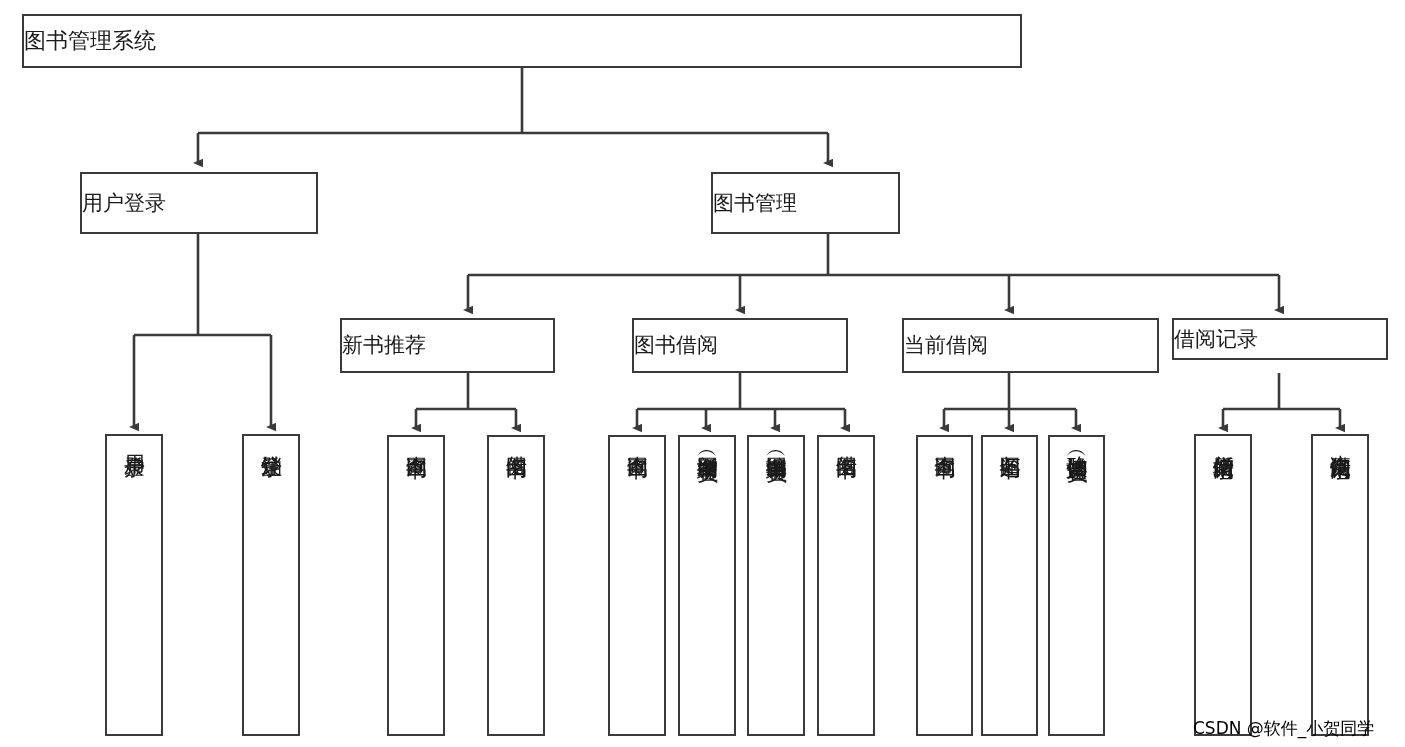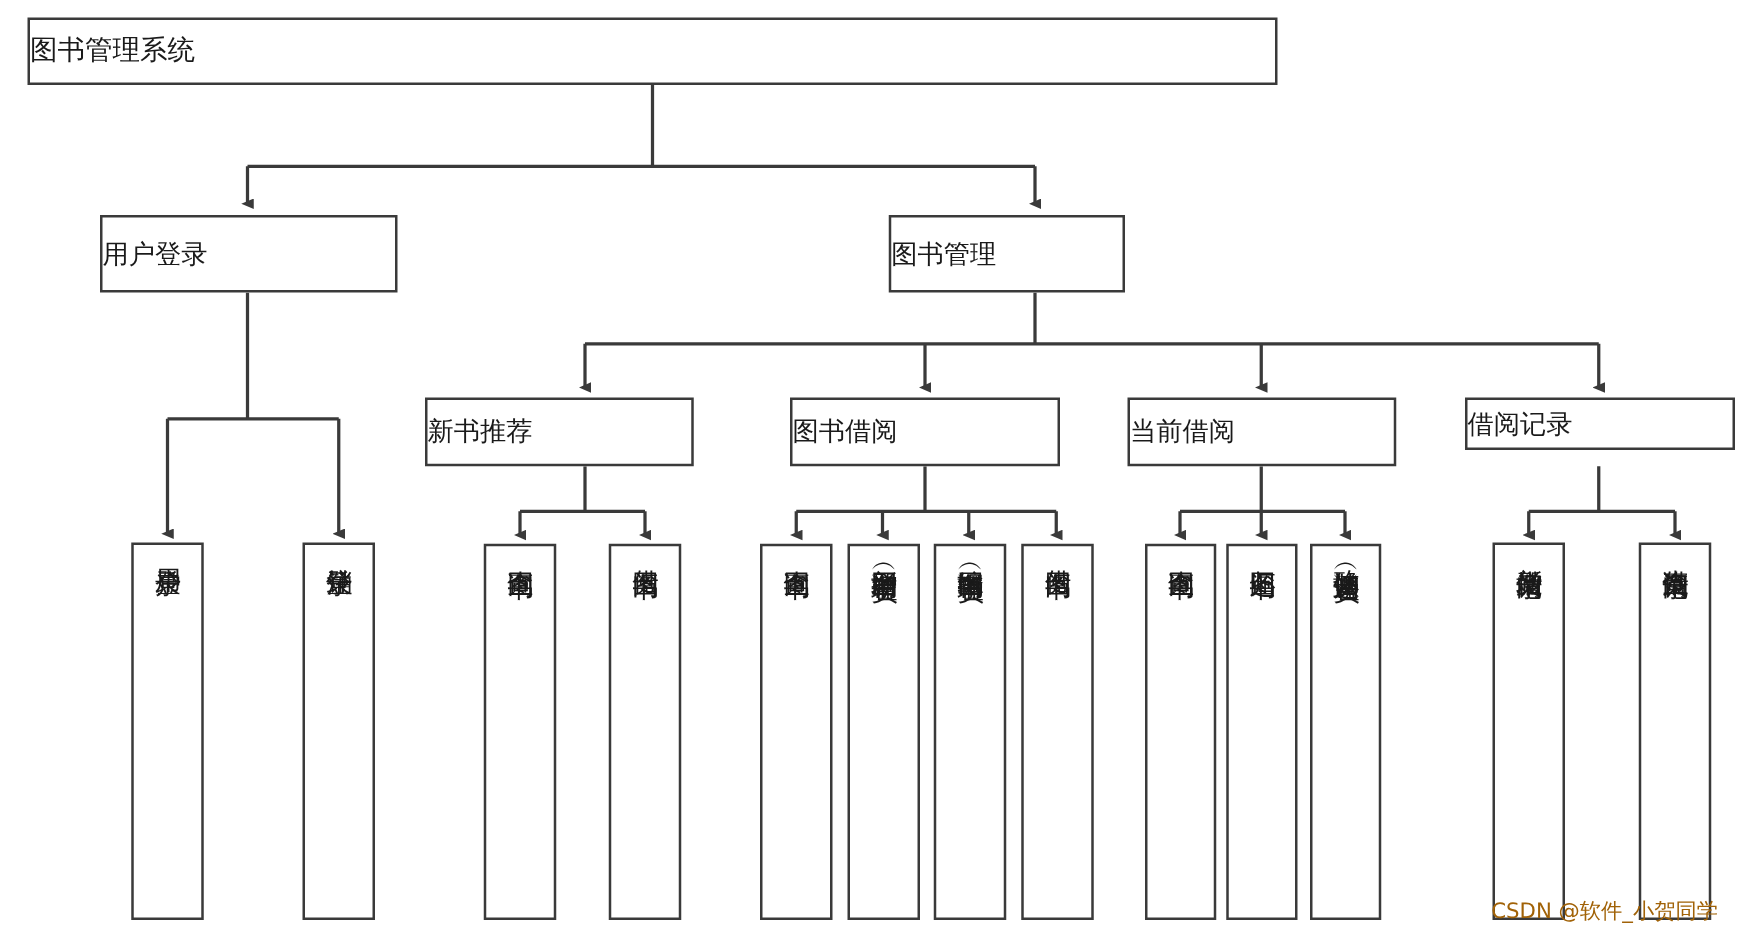--- a/index.html
+++ b/index.html
@@ -58,21 +58,21 @@
   .node.vertical .node-label {
     writing-mode: vertical-rl;
     text-orientation: upright;
     font-size: 21px;
     letter-spacing: 1px;
     line-height: 1;
     white-space: nowrap;
   }
   .watermark {
     position: absolute;
-    color: #a16207;
+    color: #000000;
     font-size: 17px;
     z-index: 6;
     white-space: nowrap;
     font-family: "DejaVu Sans", "Liberation Sans", sans-serif;
   }
 </style>
 </head>
 <body>
 
 <div id="diagram">
@@ -137,21 +137,21 @@
   <div class="node horizontal" style="left:711px; top:172px; width:189px; height:62px;">
     <span class="node-label">图书管理</span>
   </div>
 
   <div class="node horizontal" style="left:340px; top:318px; width:215px; height:55px;">
     <span class="node-label">新书推荐</span>
   </div>
   <div class="node horizontal" style="left:632px; top:318px; width:216px; height:55px;">
     <span class="node-label">图书借阅</span>
   </div>
-  <div class="node horizontal" style="left:902px; top:318px; width:215px; height:55px;">
+  <div class="node horizontal" style="left:902px; top:318px; width:257px; height:55px;">
     <span class="node-label">当前借阅</span>
   </div>
   <div class="node horizontal" style="left:1172px; top:318px; width:216px; height:42px;">
     <span class="node-label">借阅记录</span>
   </div>
 
   <div class="node vertical" style="left:105px; top:434px; width:58px; height:302px;">
     <span class="node-label">用户登录</span>
   </div>
   <div class="node vertical" style="left:242px; top:434px; width:58px; height:302px;">

